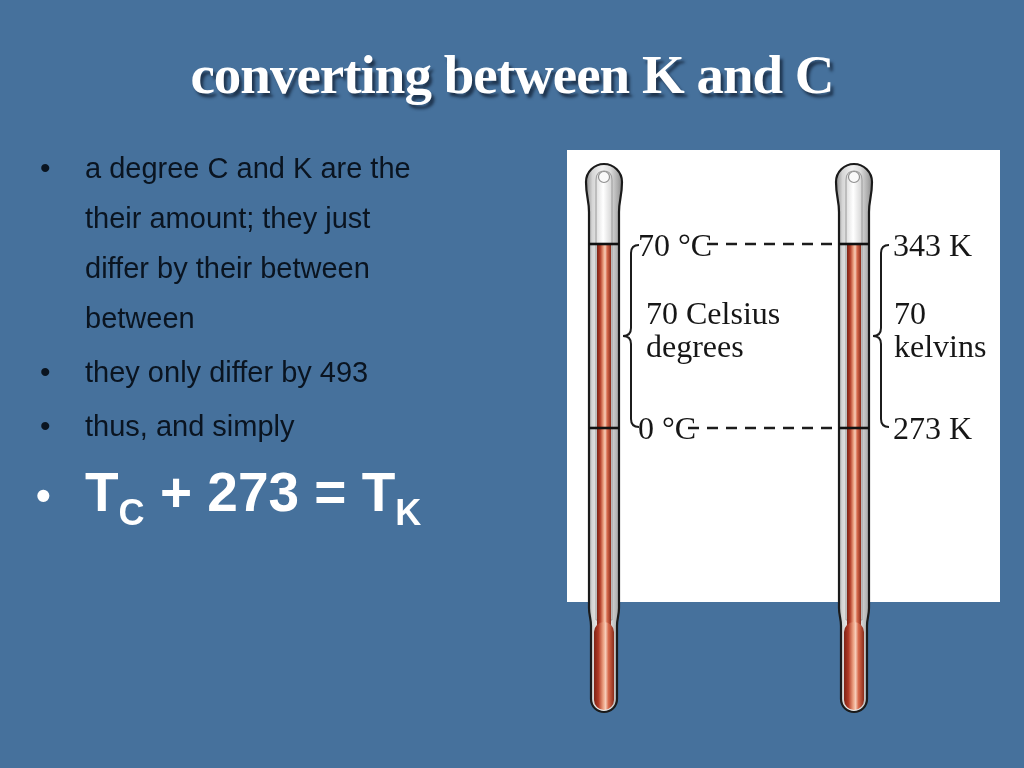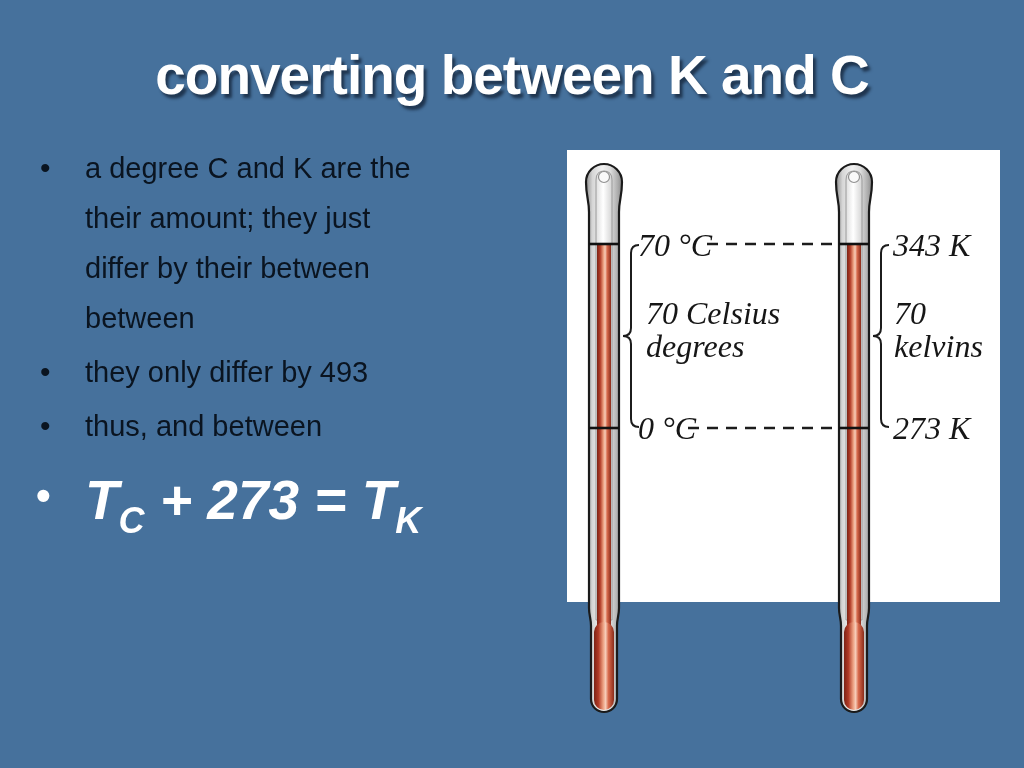--- a/index.html
+++ b/index.html
@@ -9,20 +9,21 @@
     font-family:"Liberation Sans",sans-serif;
   }
   
   .title{
     position:absolute;left:0;top:44px;width:1024px;
     text-align:center;
     font-size:55px;font-weight:bold;line-height:62px;
     color:#ffffff;
     text-shadow:3px 4px 3px rgba(10,22,38,0.65);
     letter-spacing:-1px;
+    font-family:Liberation Serif, serif;
   }
   
   .bullets{
     position:absolute;left:28px;top:143px;width:540px;
     color:#0a1420;
   }
   .bullet-item{display:flex;margin-bottom:4px;}
   .bullet-item .dot{
     flex:none;width:57px;padding-left:12px;box-sizing:border-box;
     font-size:30px;line-height:50px;
@@ -31,27 +32,26 @@
   .bullet-item .lines span{display:block;}
   
   .formula{
     position:absolute;left:28px;top:462px;width:540px;
     display:flex;color:#ffffff;font-weight:bold;
   }
   .formula .fdot{
     flex:none;width:57px;padding-left:8px;box-sizing:border-box;
     font-size:42px;line-height:68px;
   }
-  .formula .fbody{font-size:55px;line-height:76px;letter-spacing:0px;font-style:italic;}
+  .formula .fbody{font-size:55px;line-height:60px;letter-spacing:0px;}
   .formula .sub{font-size:36px;vertical-align:-14px;}
   
   .figure-panel{
     position:absolute;left:567px;top:150px;width:433px;height:452px;
     background:#ffffff;
-    font-style:italic;
   }
   .figure-panel svg{display:block;}
   .fig-label{
     font-family:"Liberation Serif",serif;
     font-size:32px;fill:#161616;
   }
 </style>
 </head>
 <body>
 
@@ -74,21 +74,21 @@
     <div class="bullet-item">
       <span class="dot">•</span>
       <span class="lines">
         <span>they only differ by 493</span>
       </span>
     </div>
 
     <div class="bullet-item">
       <span class="dot">•</span>
       <span class="lines">
-        <span>thus, and between</span>
+        <span>thus, and simply</span>
       </span>
     </div>
 
   </div>
 
   <div class="formula">
     <span class="fdot">•</span>
     <span class="fbody"><span>T</span><span class="sub">C</span><span> + 273 = </span><span>T</span><span class="sub">K</span></span>
   </div>
 

